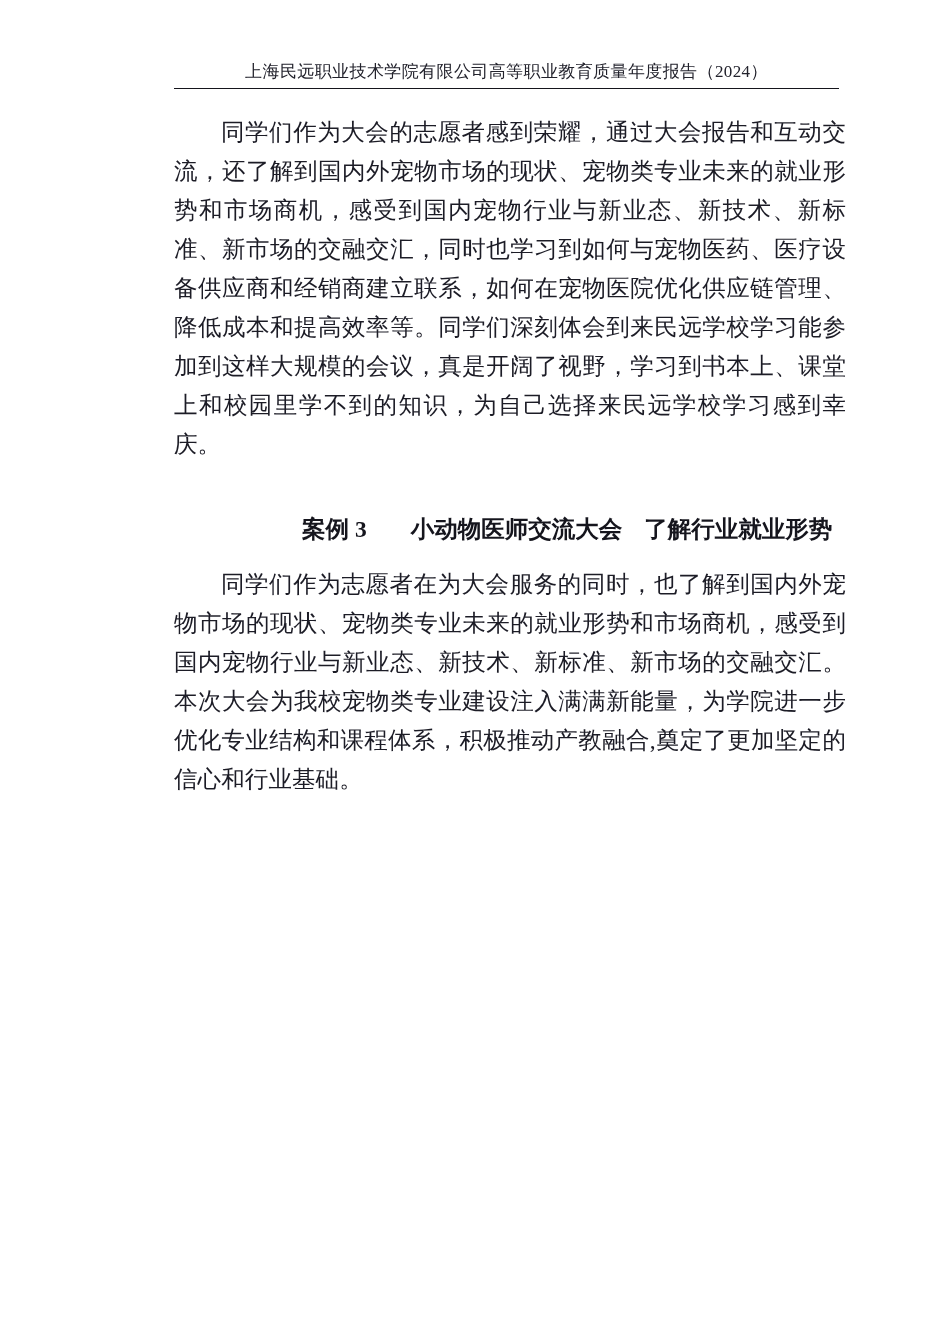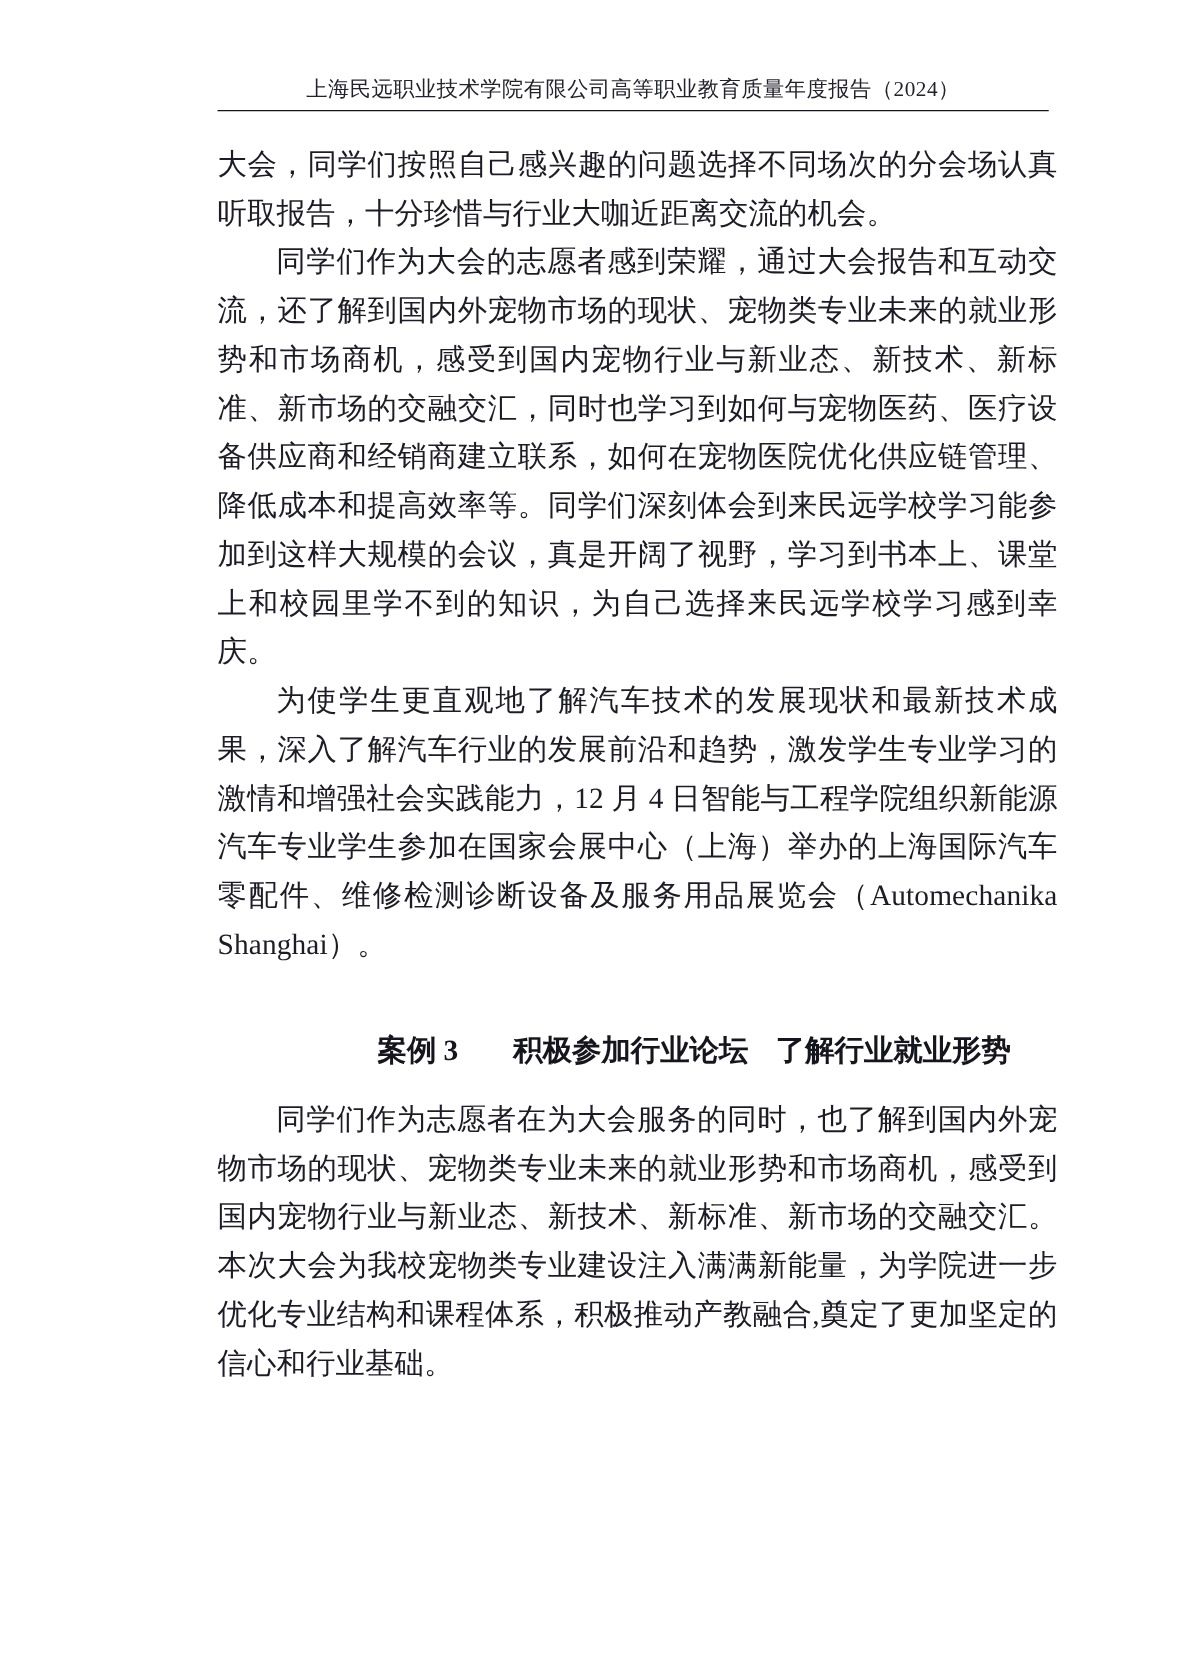--- a/index.html
+++ b/index.html
@@ -96,30 +96,28 @@
 
 <div class="page">
 
   <div class="header">
     <div class="header-text">上海民远职业技术学院有限公司高等职业教育质量年度报告（2024）</div>
     <div class="header-rule"></div>
   </div>
 
   <div class="body-frame">
 
-    <p class="para last-line-nostretch">大会，同学们按照自己感兴趣的问题选择不同场次的分会场认真听取报告，十分珍惜与行业大咖近距离交流的机会。</p>
 
 
     <p class="para indent last-line-nostretch">同学们作为大会的志愿者感到荣耀，通过大会报告和互动交流，还了解到国内外宠物市场的现状、宠物类专业未来的就业形势和市场商机，感受到国内宠物行业与新业态、新技术、新标准、新市场的交融交汇，同时也学习到如何与宠物医药、医疗设备供应商和经销商建立联系，如何在宠物医院优化供应链管理、降低成本和提高效率等。同学们深刻体会到来民远学校学习能参加到这样大规模的会议，真是开阔了视野，学习到书本上、课堂上和校园里学不到的知识，为自己选择来民远学校学习感到幸庆。</p>
 
-    <p class="para indent last-line-nostretch">为使学生更直观地了解汽车技术的发展现状和最新技术成果，深入了解汽车行业的发展前沿和趋势，激发学生专业学习的激情和增强社会实践能力，12 月 4 日智能与工程学院组织新能源汽车专业学生参加在国家会展中心（上海）举办的上海国际汽车零配件、维修检测诊断设备及服务用品展览会（Automechanika Shanghai）。</p>
 
     <div class="spacer-md"></div>
 
-    <p class="case-heading"><span>案例 3</span><span class="gap-wide"></span><span>积极参加行业论坛</span><span class="gap-mid"></span><span>了解行业就业形势</span></p>
+    <p class="case-heading"><span>案例 3</span><span class="gap-wide"></span><span>小动物医师交流大会</span><span class="gap-mid"></span><span>了解行业就业形势</span></p>
 
     <div class="spacer-sm"></div>
 
 
     <p class="para indent last-line-nostretch">同学们作为志愿者在为大会服务的同时，也了解到国内外宠物市场的现状、宠物类专业未来的就业形势和市场商机，感受到国内宠物行业与新业态、新技术、新标准、新市场的交融交汇。本次大会为我校宠物类专业建设注入满满新能量，为学院进一步优化专业结构和课程体系，积极推动产教融合,奠定了更加坚定的信心和行业基础。</p>
 
   </div>
 
   <div class="page-number">11</div>
 

